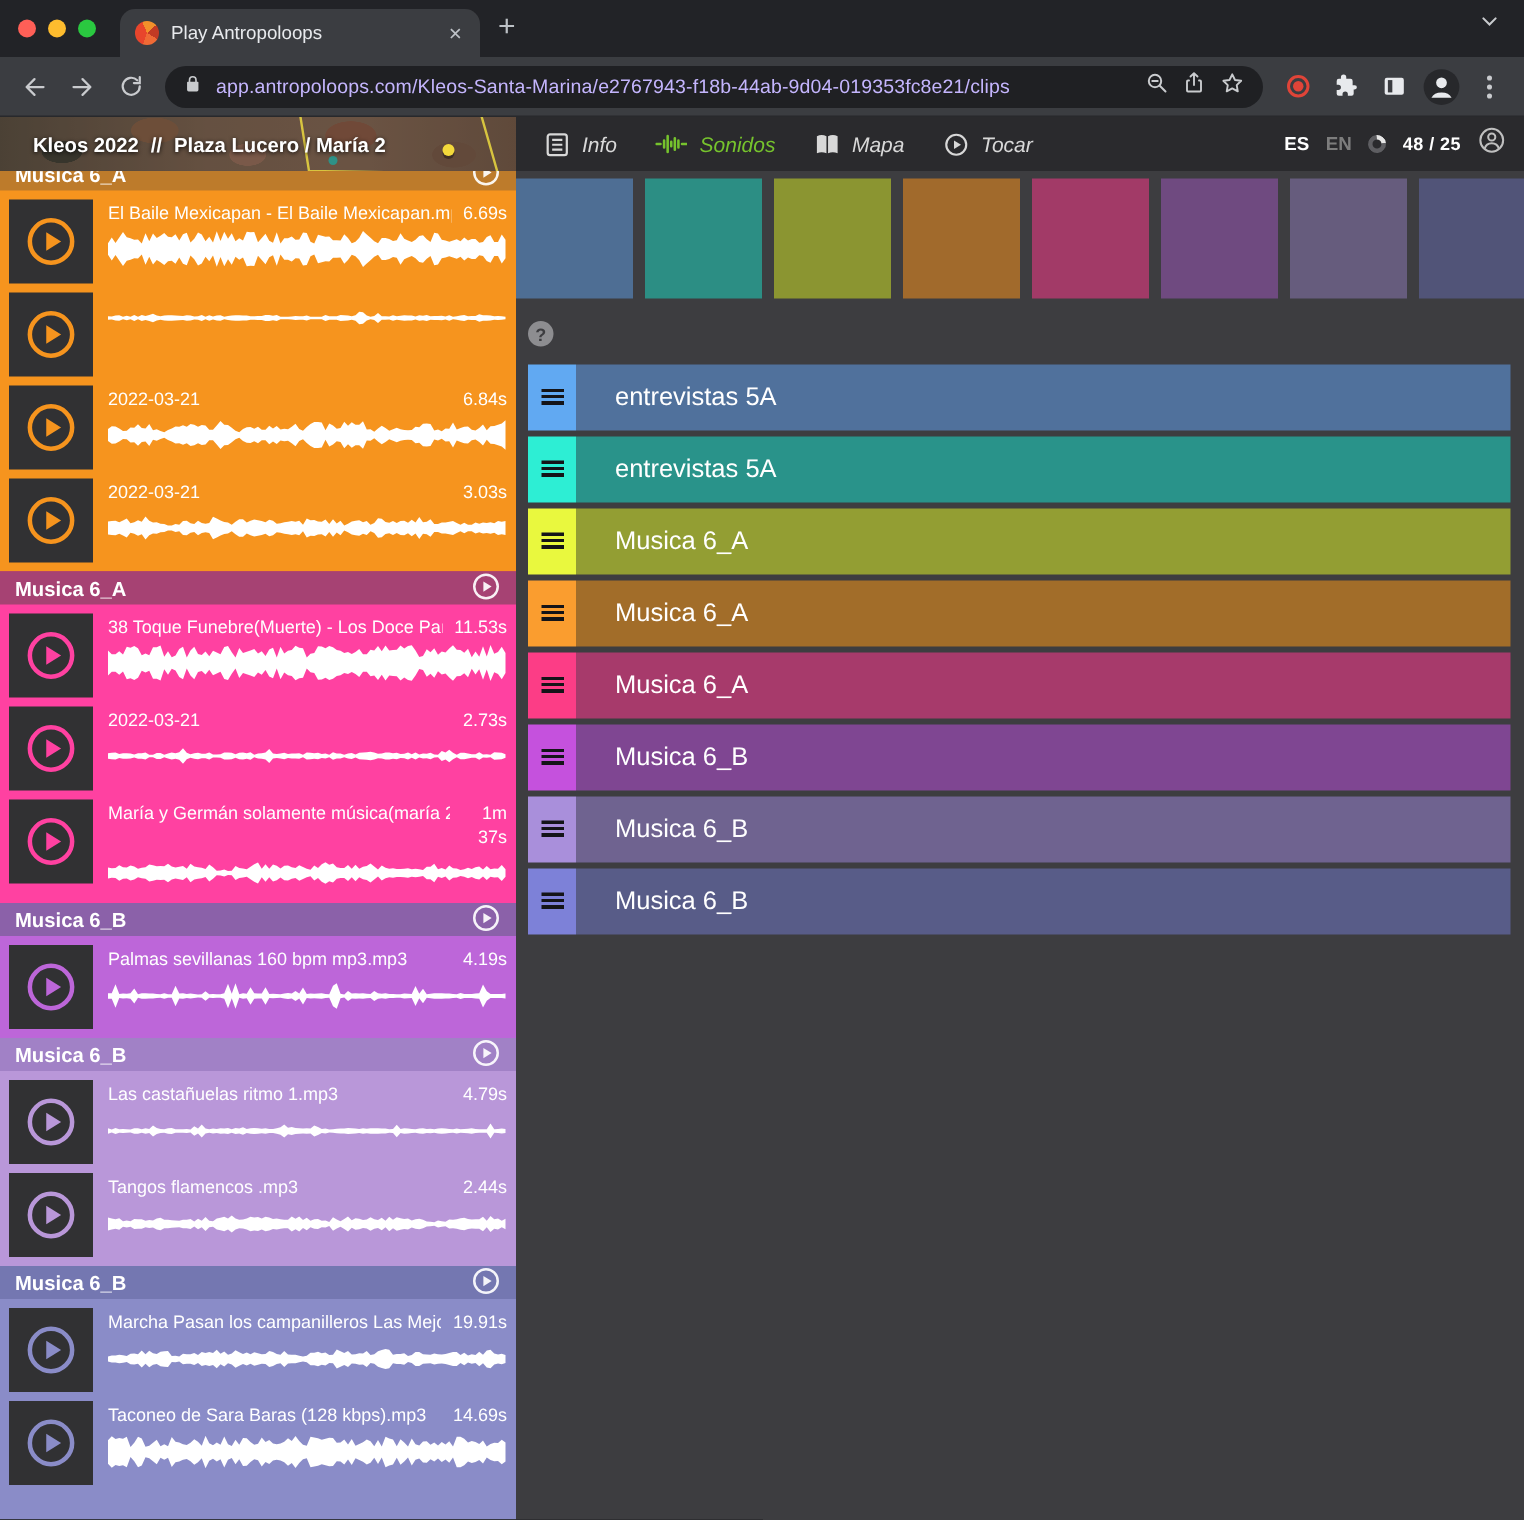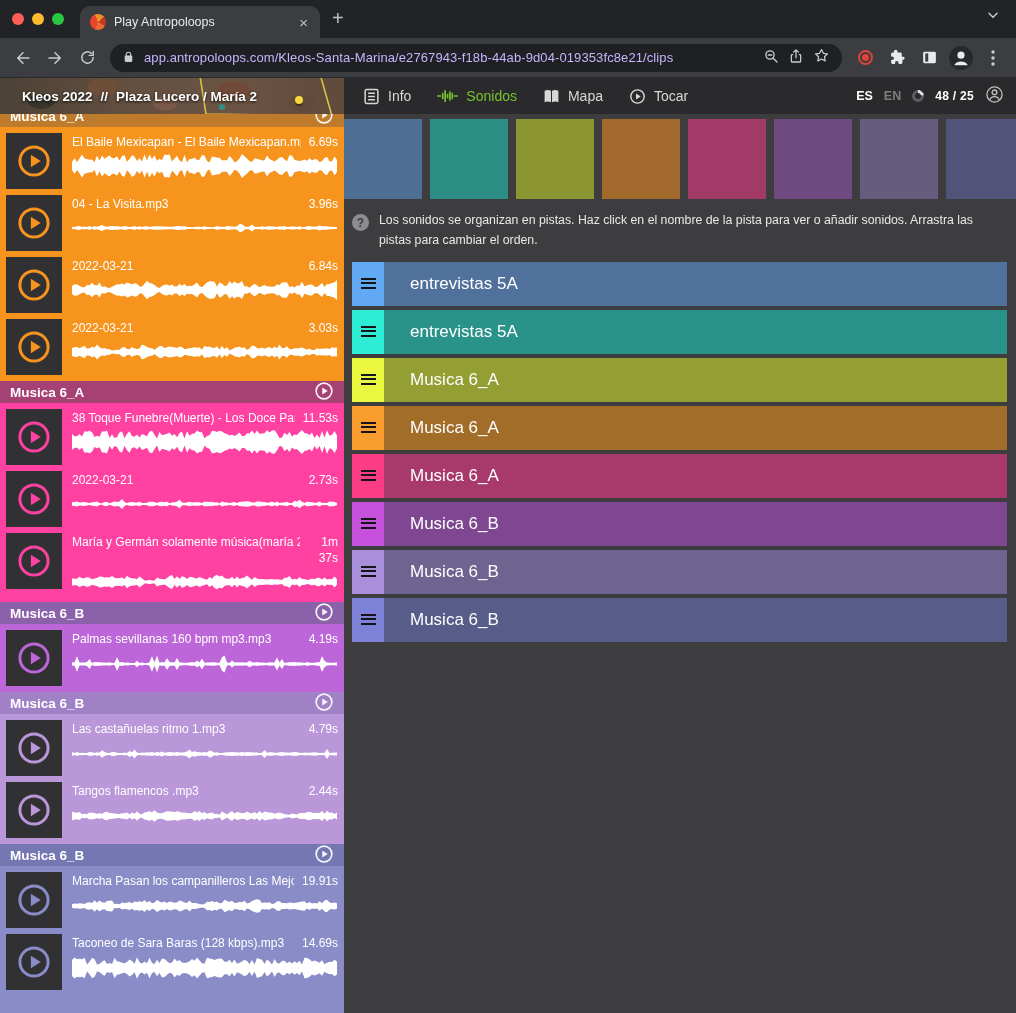--- a/index.html
+++ b/index.html
@@ -49,21 +49,21 @@
       linear-gradient(90deg,#6a5d4a,#93755c 40%,#9c7a60 70%,#8a6a52);
   }
   .crumb-shade { position:absolute; inset:0; background:rgba(25,22,20,.38); }
   .map-outline { position:absolute; inset:0; }
   .map-pin { position:absolute; left:295px; top:18px; width:8px; height:8px; border-radius:50%;
              background:#f3d93b; box-shadow:0 2px 0 rgba(0,0,0,.35); }
   .map-dot-teal { position:absolute; left:219px; top:26px; width:6px; height:6px; border-radius:50%; background:#2e9187; }
   .crumb-text { position:relative; color:#fff; font-size:13.5px; font-weight:700; padding-left:22px;
                 display:flex; gap:8px; align-items:center; white-space:nowrap;
                 text-shadow:0 1px 3px rgba(0,0,0,.9); }
-  .appnav { flex:1; display:flex; align-items:center; padding-left:6px; }
+  .appnav { flex:1; display:flex; align-items:center; padding-left:6px;font-style:italic; }
   .nav-item { display:flex; align-items:center; gap:8px; padding:0 13px; height:100%;
               color:#d8d8d8; font-size:14px; }
   .nav-item.active { color:#76c32d; }
   .hdr-right { display:flex; align-items:center; gap:11px; padding-right:12px; }
   .lang-es { color:#fff; font-weight:700; font-size:12.5px; }
   .lang-en { color:#7d7d7d; font-weight:700; font-size:12.5px; }
   .spinner { width:12px; height:12px; border-radius:50%; border:3px solid #5e5e62;
              border-top-color:#e6e6e6; transform:rotate(40deg); }
   .counter { color:#fff; font-weight:700; font-size:12px; letter-spacing:.3px; }
 
@@ -289,24 +289,20 @@
               </div>
             </div>
             <div class="clip">
               <button class="clip-play">
                 <svg width="36" height="36" viewBox="0 0 24 24" fill="none">
     <circle cx="12" cy="12" r="9.4" stroke="#f6941e" stroke-width="2"></circle>
     <path d="M9.9 7.9l6.6 4.1-6.6 4.1z" fill="#f6941e"></path>
                 </svg>
               </button>
               <div class="clip-body">
-                <div class="clip-meta">
-                  <span class="clip-name">04 - La Visita.mp3</span>
-                  <span class="clip-dur">3.96s</span>
-                </div>
                 <svg class="wave" viewBox="0 0 266 28" preserveAspectRatio="none">
                   <polygon points="0.0,12.8 2.5,13.0 5.0,12.3 7.5,12.1 10.0,13.1 12.5,12.5 15.0,13.1 17.5,12.0 20.0,13.2 22.5,12.0 25.0,12.7 27.5,12.0 30.0,11.1 32.5,12.3 35.0,12.8 37.5,12.3 40.0,12.1 42.5,12.2 45.0,12.3 47.5,12.5 50.0,12.7 52.5,12.1 55.0,12.4 57.5,13.0 60.0,12.8 62.5,12.0 65.0,13.1 67.5,12.2 70.0,13.0 72.5,12.3 75.0,12.2 77.5,13.1 80.0,12.6 82.5,12.3 85.0,12.2 87.5,12.2 90.0,12.4 92.5,12.4 95.0,12.8 97.5,12.8 100.0,12.7 102.5,12.6 105.0,12.0 107.5,12.0 110.0,12.5 112.5,12.0 115.0,13.1 117.5,13.1 120.0,13.2 122.5,13.0 125.0,12.7 127.5,12.8 130.0,12.9 132.5,12.3 135.0,13.1 137.5,13.1 140.0,13.2 142.5,13.1 145.0,12.0 147.5,12.8 150.0,12.8 152.5,12.9 155.0,12.0 157.5,12.2 160.0,12.4 162.5,12.8 165.0,12.2 167.5,9.9 170.0,10.2 172.5,12.3 175.0,13.1 177.5,12.6 180.0,10.6 182.5,12.8 185.0,12.8 187.5,13.0 190.0,12.2 192.5,12.8 195.0,12.5 197.5,12.1 200.0,12.4 202.5,12.4 205.0,13.0 207.5,12.2 210.0,12.5 212.5,12.0 215.0,12.9 217.5,12.7 220.0,12.6 222.5,12.5 225.0,13.0 227.5,12.2 230.0,13.2 232.5,12.9 235.0,12.3 237.5,12.0 240.0,12.8 242.5,12.6 245.0,12.6 247.5,11.5 250.0,12.2 252.5,12.2 255.0,12.3 257.5,12.8 260.0,12.7 262.5,12.9 265.0,13.1 265.0,14.9 262.5,15.1 260.0,15.3 257.5,15.2 255.0,15.7 252.5,15.8 250.0,15.8 247.5,16.5 245.0,15.4 242.5,15.4 240.0,15.2 237.5,16.0 235.0,15.7 232.5,15.1 230.0,14.8 227.5,15.8 225.0,15.0 222.5,15.5 220.0,15.4 217.5,15.3 215.0,15.1 212.5,16.0 210.0,15.5 207.5,15.8 205.0,15.0 202.5,15.6 200.0,15.6 197.5,15.9 195.0,15.5 192.5,15.2 190.0,15.8 187.5,15.0 185.0,15.2 182.5,15.2 180.0,17.4 177.5,15.4 175.0,14.9 172.5,15.7 170.0,17.8 167.5,18.1 165.0,15.8 162.5,15.2 160.0,15.6 157.5,15.8 155.0,16.0 152.5,15.1 150.0,15.2 147.5,15.2 145.0,16.0 142.5,14.9 140.0,14.8 137.5,14.9 135.0,14.9 132.5,15.7 130.0,15.1 127.5,15.2 125.0,15.3 122.5,15.0 120.0,14.8 117.5,14.9 115.0,14.9 112.5,16.0 110.0,15.5 107.5,16.0 105.0,16.0 102.5,15.4 100.0,15.3 97.5,15.2 95.0,15.2 92.5,15.6 90.0,15.6 87.5,15.8 85.0,15.8 82.5,15.7 80.0,15.4 77.5,14.9 75.0,15.8 72.5,15.7 70.0,15.0 67.5,15.8 65.0,14.9 62.5,16.0 60.0,15.2 57.5,15.0 55.0,15.6 52.5,15.9 50.0,15.3 47.5,15.5 45.0,15.7 42.5,15.8 40.0,15.9 37.5,15.7 35.0,15.2 32.5,15.7 30.0,16.9 27.5,16.0 25.0,15.3 22.5,16.0 20.0,14.8 17.5,16.0 15.0,14.9 12.5,15.5 10.0,14.9 7.5,15.9 5.0,15.7 2.5,15.0 0.0,15.2" fill="#ffffff"></polygon>
                 </svg>
               </div>
             </div>
             <div class="clip">
               <button class="clip-play">
                 <svg width="36" height="36" viewBox="0 0 24 24" fill="none">
     <circle cx="12" cy="12" r="9.4" stroke="#f6941e" stroke-width="2"></circle>
     <path d="M9.9 7.9l6.6 4.1-6.6 4.1z" fill="#f6941e"></path>
@@ -528,21 +524,20 @@
           <div class="swatch" style="background: rgb(44, 142, 132);"></div>
           <div class="swatch" style="background: rgb(139, 149, 49);"></div>
           <div class="swatch" style="background: rgb(161, 106, 44);"></div>
           <div class="swatch" style="background: rgb(162, 58, 103);"></div>
           <div class="swatch" style="background: rgb(111, 74, 128);"></div>
           <div class="swatch" style="background: rgb(102, 92, 125);"></div>
           <div class="swatch" style="background: rgb(81, 84, 120);"></div>
         </div>
       <div class="help">
         <span class="help-icon">?</span>
-        <span class="help-text">Los sonidos se organizan en pistas. Haz click en el nombre de la pista para ver o añadir sonidos. Arrastra las pistas para cambiar el orden.</span>
       </div>
       <div class="tracks">
           <div class="track-row">
             <div class="track-handle" style="background: rgb(97, 169, 242);">
               <div class="drag-lines"></div>
             </div>
             <div class="track-bar" style="background: rgb(80, 113, 156);">
               <span class="track-label">entrevistas 5A</span>
             </div>
           </div>

